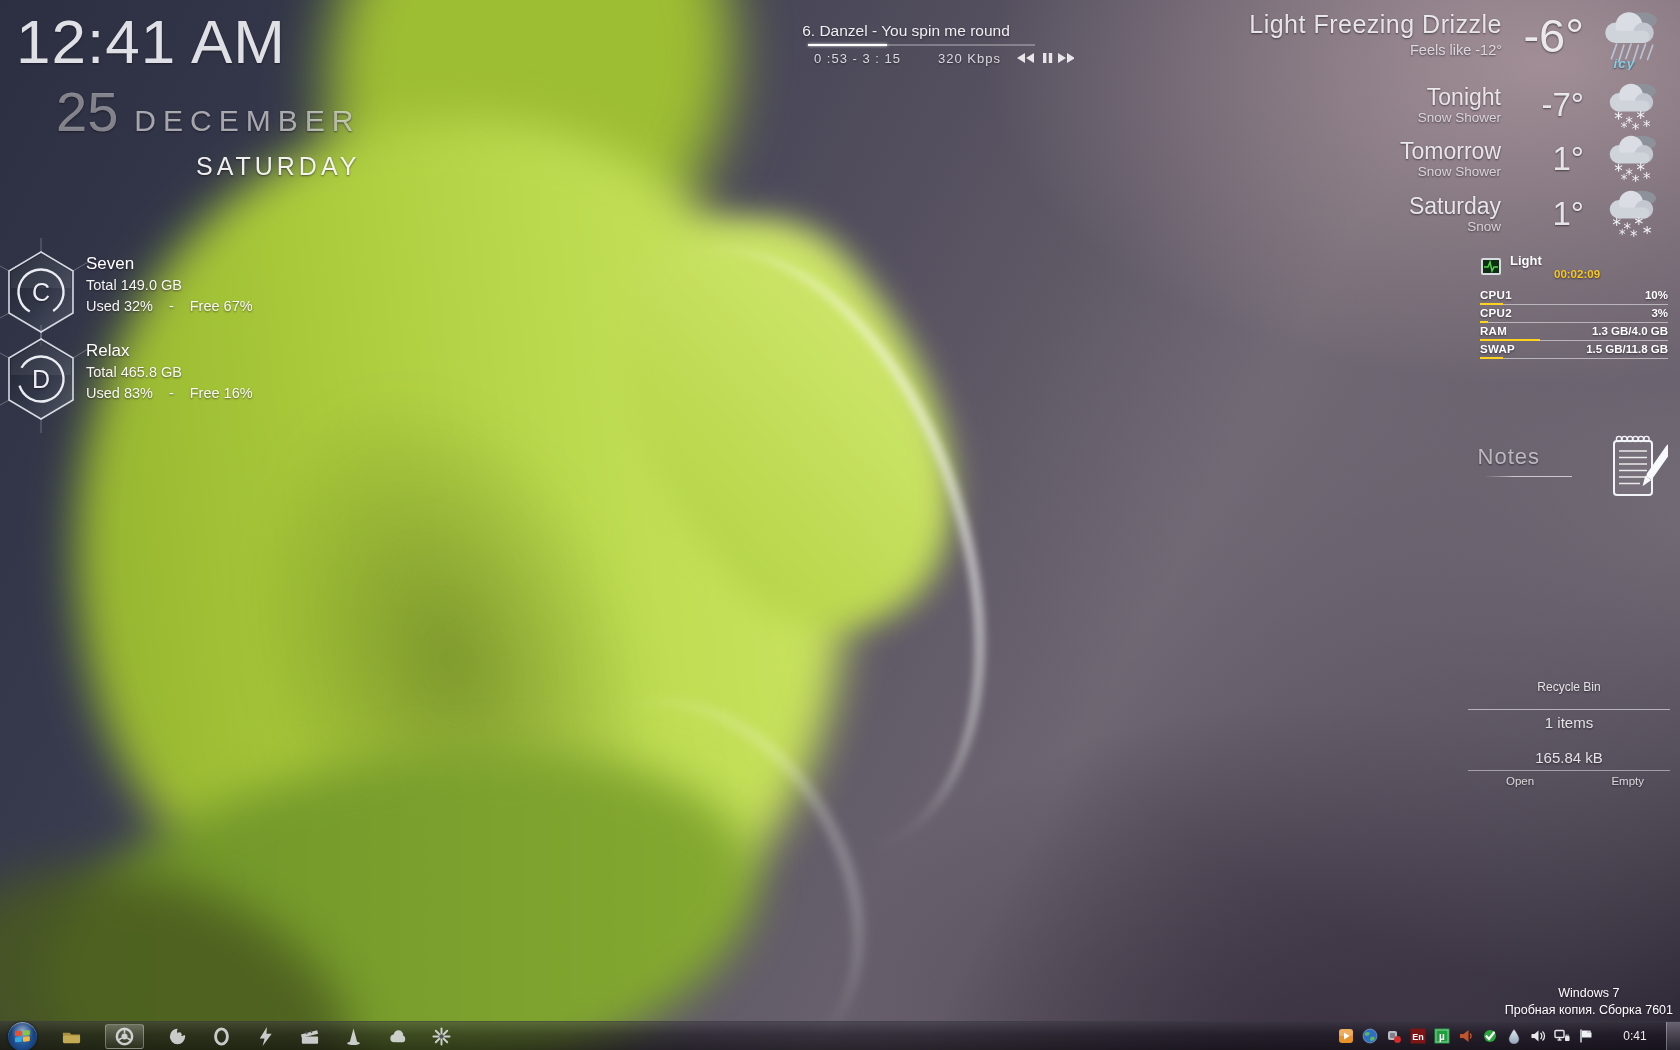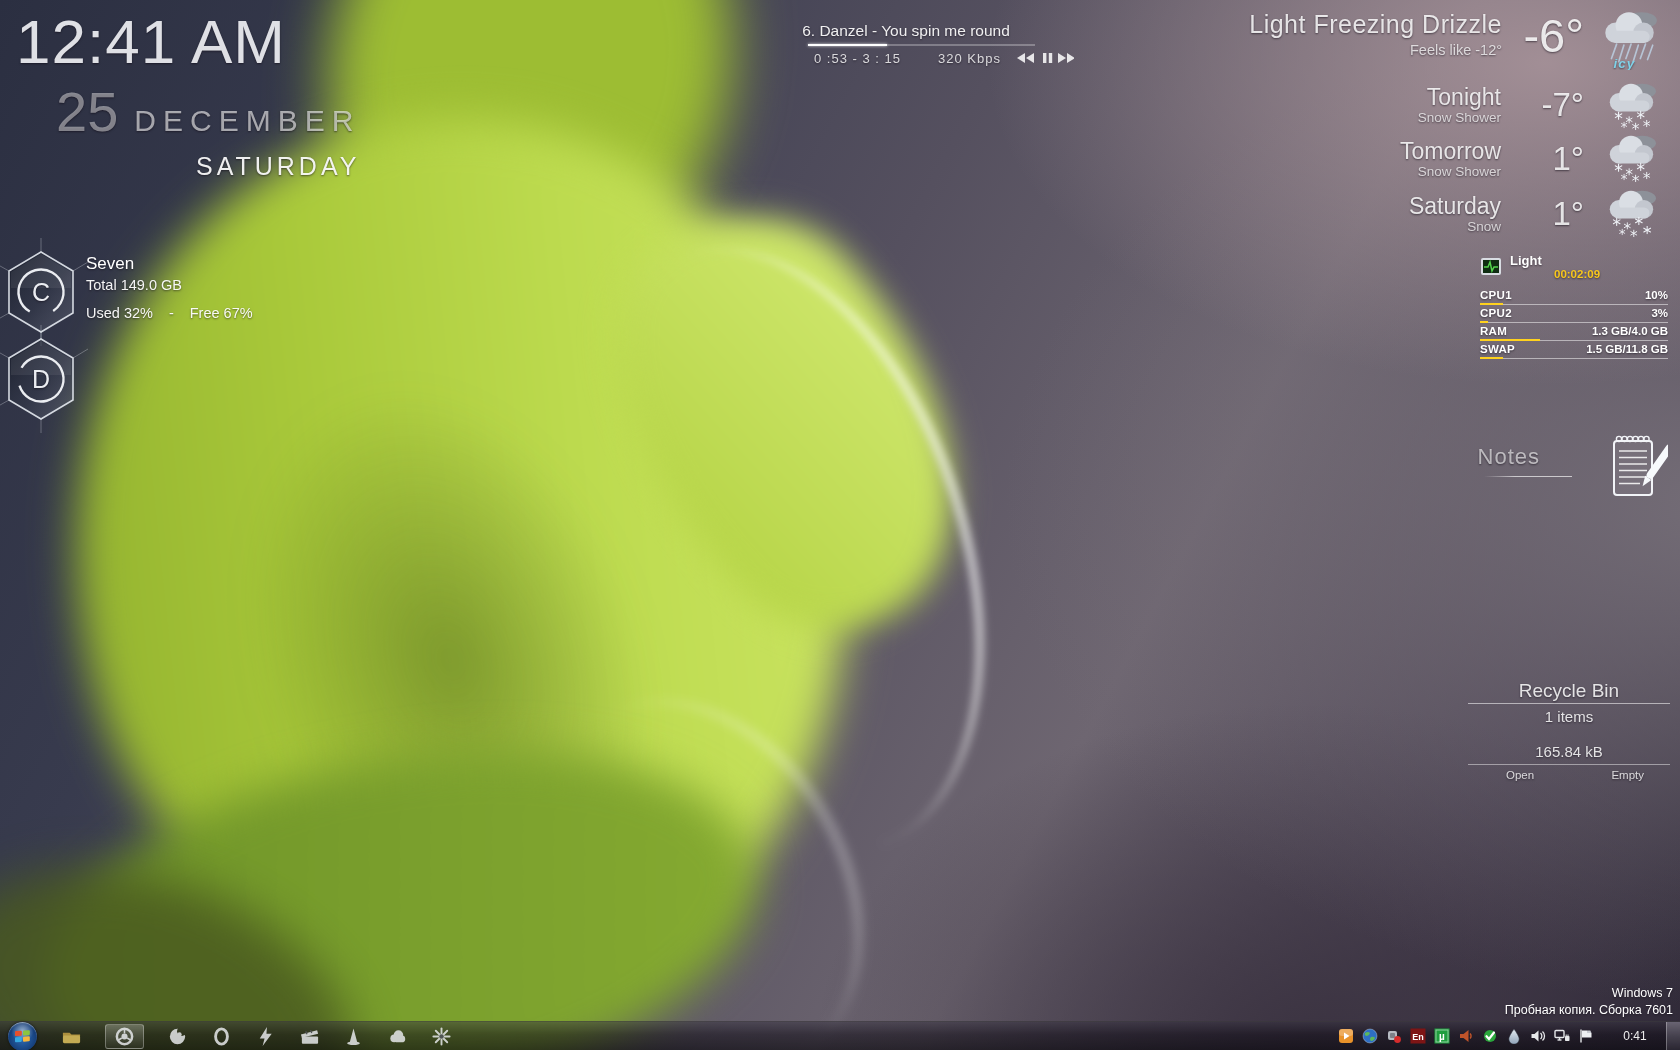--- a/index.html
+++ b/index.html
@@ -38,21 +38,21 @@
   .clock-date-row{display:flex;align-items:baseline;gap:16px;margin:2px 0 0 40px;}
   .clock-day{font-size:56px;color:rgba(255,255,255,.45);}
   .clock-month{font-size:30px;letter-spacing:7px;color:rgba(255,255,255,.6);}
   .clock-weekday{margin:8px 0 0 180px;font-size:25px;letter-spacing:4px;color:rgba(255,255,255,.92);}
   
   .disk-widget{position:absolute;left:4px;display:flex;cursor:pointer;}
   .disk-widget svg{overflow:visible;flex:none;}
   .disk-info{margin-left:8px;padding-top:4px;}
   .disk-name{font-size:17px;color:#fff;}
   .disk-total{font-size:14.5px;margin-top:3px;color:rgba(255,255,255,.95);}
-  .disk-usage{font-size:14.5px;margin-top:12px;color:rgba(255,255,255,.95);}
+  .disk-usage{font-size:14.5px;margin-top:5px;color:rgba(255,255,255,.95);}
   .disk-usage .dash{margin:0 16px;}
   
   .player{position:absolute;left:770px;top:16px;width:310px;height:58px;font-size:13px;}
   .player-title{position:absolute;left:0;top:6px;width:272px;text-align:center;font-size:15.5px;color:rgba(255,255,255,.92);}
   .player-track{position:absolute;left:38px;top:28px;width:227px;height:2px;background:rgba(255,255,255,.28);}
   .player-fill{height:2px;background:#fff;box-shadow:0 0 3px rgba(255,255,255,.9);}
   .player-time{position:absolute;left:44px;top:35px;letter-spacing:1px;color:rgba(255,255,255,.8);}
   .player-bitrate{position:absolute;left:168px;top:35px;letter-spacing:1px;color:rgba(255,255,255,.8);}
   .player-controls{position:absolute;left:246px;top:36px;cursor:pointer;}
   
@@ -76,28 +76,28 @@
   .sys-value{position:absolute;right:0;top:2px;font-weight:bold;}
   .sys-bar{position:absolute;left:0;bottom:-1px;height:2px;background:#ffd21e;}
   
   .notes{position:absolute;right:0;top:432px;width:260px;height:84px;cursor:pointer;}
   .notes-label{position:absolute;right:140px;top:12px;font-size:22px;letter-spacing:1px;color:rgba(255,255,255,.62);}
   .notes-underline{position:absolute;right:108px;top:44px;width:88px;height:1px;
     background:linear-gradient(90deg,rgba(255,255,255,0),rgba(255,255,255,.65) 35%,rgba(255,255,255,.65));}
   .notes-icon{position:absolute;right:12px;top:0;width:58px;height:68px;}
   
   .recycle{position:absolute;right:10px;top:680px;width:202px;color:rgba(255,255,255,.85);}
-  .rb-head{border-bottom:1px solid rgba(255,255,255,.55);text-align:center;font-size:19px;padding-bottom:1px;}
+  .rb-head{border-bottom:1px solid rgba(255,255,255,.55);text-align:center;font-size:12px;padding-bottom:15px;}
   .rb-count{text-align:center;font-size:15px;margin-top:4px;}
   .rb-size{text-align:center;font-size:15px;margin-top:18px;}
   .rb-line2{border-bottom:1px solid rgba(255,255,255,.45);margin-top:4px;}
   .rb-actions{display:flex;justify-content:space-between;padding:4px 26px 0 38px;font-size:11.5px;color:rgba(255,255,255,.8);}
   .rb-actions span{cursor:pointer;}
   
-  .watermark{position:absolute;right:7px;top:985px;text-align:right;font-size:12.5px;line-height:1.35;color:#fff;}
+  .watermark{position:absolute;right:7px;top:985px;text-align:center;font-size:12.5px;line-height:1.35;color:#fff;}
   
   .taskbar{position:absolute;left:0;right:0;bottom:0;height:28px;display:flex;align-items:center;
     background:linear-gradient(180deg,rgba(52,48,62,.5),rgba(18,14,24,.58) 45%,rgba(8,6,12,.66));
     border-top:1px solid rgba(255,255,255,.14);text-shadow:none;}
   .start-orb{width:29px;height:29px;margin-left:8px;border-radius:50%;position:relative;flex:none;cursor:pointer;
     background:radial-gradient(circle at 50% 30%,rgba(255,255,255,.5),rgba(255,255,255,0) 45%),
                radial-gradient(circle at 50% 55%,#2f6db5 0%,#143d78 65%,#081b3e 100%);
     box-shadow:inset 0 1px 1px rgba(255,255,255,.5),0 0 3px rgba(0,0,0,.6);}
   .start-orb svg{position:absolute;left:6px;top:7px;}
   .task-apps{display:flex;align-items:center;gap:23px;margin-left:24px;}
@@ -186,20 +186,27 @@
   <div class="disk-widget" style="top:337px">
     <svg width="74" height="84" viewBox="0 0 74 84">
       <g stroke="rgba(235,240,246,0.3)" fill="none" stroke-width="1">
         <path d="M37,2 L37,-12 M5,21 L-11,12 M5,63 L-11,72 M37,82 L37,96 M69,21 L84,12"></path>
       </g>
       <polygon points="37,2 69,21 69,63 37,82 5,63 5,21" fill="url(#hexg)" stroke="rgba(240,244,250,0.85)" stroke-width="1.6"></polygon>
       <path d="M7,22 L37,4 L67,22 L67,38 L7,38 Z" fill="rgba(255,255,255,0.07)"></path>
       <circle cx="37" cy="42" r="22.5" fill="none" stroke="rgba(250,252,255,0.92)" stroke-width="2.4" stroke-dasharray="122 20" transform="rotate(210 37 42)"></circle>
       <text x="37" y="51" text-anchor="middle" font-size="25" fill="rgba(245,248,252,0.95)">D</text>
     </svg>
+    <div class="disk-info">
+      <div class="disk-name">Relax</div>
+      <div class="disk-total">Total 465.8 GB</div>
+      <div class="disk-usage">
+        <span>Used 83%</span><span class="dash">-</span><span>Free 16%</span>
+      </div>
+    </div>
   </div>
 
   <div class="player">
     <div class="player-title">6. Danzel - You spin me round</div>
     <div class="player-track">
       <div class="player-fill" style="width: 35%;"></div>
     </div>
     <span class="player-time">0 :53  -  3 : 15</span>
     <span class="player-bitrate">320 Kbps</span>
     <svg class="player-controls" width="58" height="12" viewBox="0 0 58 12">

